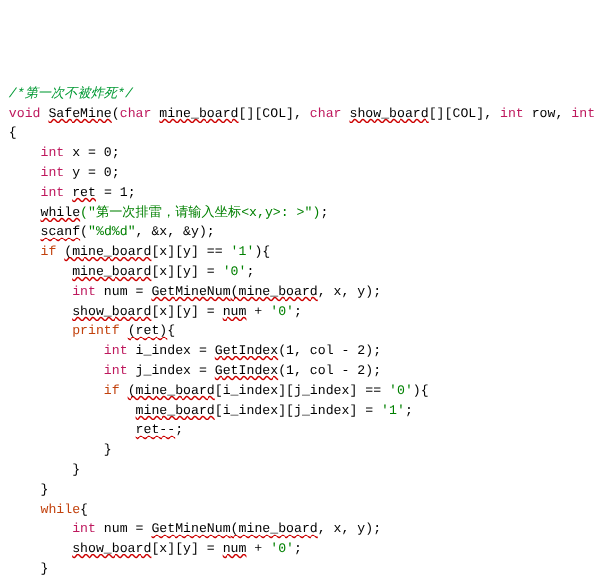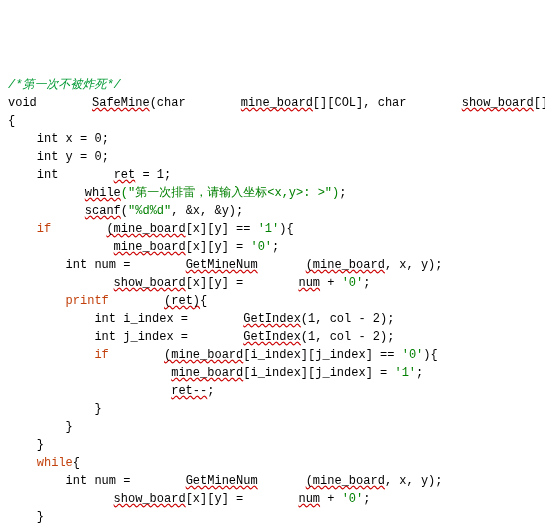--- a/index.html
+++ b/index.html
@@ -1,22 +1,22 @@
 <!DOCTYPE html>
 <html><head>
 <meta charset="utf-8">
 <style>
 * { margin: 0; padding: 0; box-sizing: border-box; }
 body { background: #fff; font-family: Consolas, 'Courier New', monospace; font-size: 12px; line-height: 18px; padding: 4px 8px; white-space: pre; width: 545px; }
 .c-comment { color: #009933; font-style: italic; text-align: right; }
 .c-keyword { color: #c2410c; }
-.c-type { color: #000000; }
+.c-type { color: #be185d; }
 .c-string { color: #008000; }
 .c-char { color: #008000; }
-.wavy { text-decoration: underline wavy #cc0000; text-decoration-skip-ink: none; margin-left: 48px; }
+.wavy { text-decoration: underline wavy #cc0000; text-decoration-skip-ink: none; }
 </style>
 </head>
 <body>
 
 
 
 <div><span class="c-comment">/*第一次不被炸死*/</span>
 <span class="c-type">void</span> <span class="wavy">SafeMine</span>(<span class="c-type">char</span> <span class="wavy">mine_board</span><span>[][COL]</span>, <span class="c-type">char</span> <span class="wavy">show_board</span><span>[][COL]</span>, <span class="c-type">int</span> <span>row</span>, <span class="c-type">int</span> )
 {
     <span class="c-type">int</span><span> x = 0;</span>

